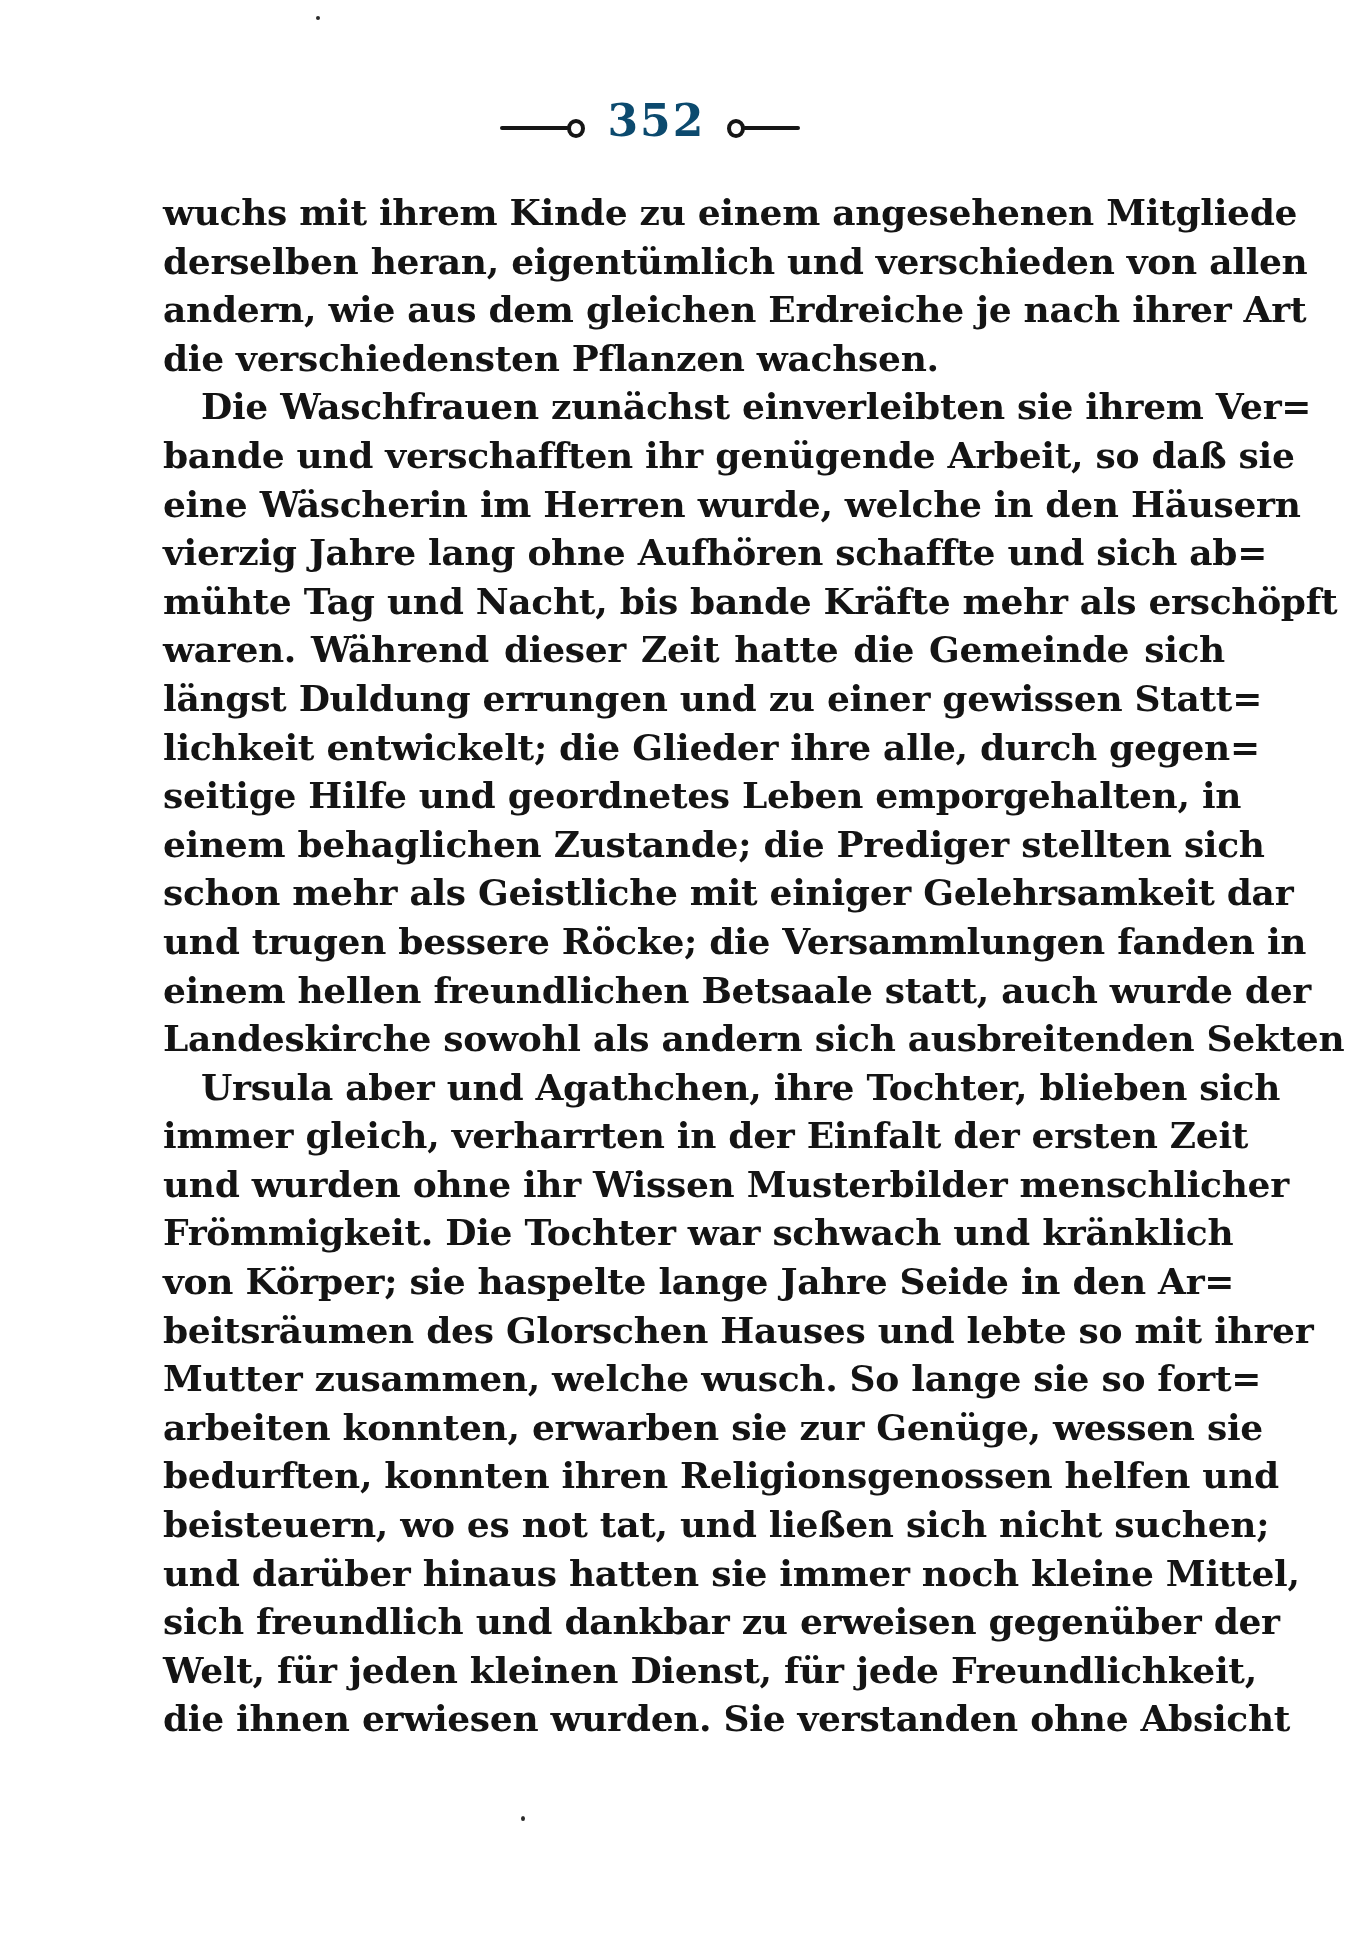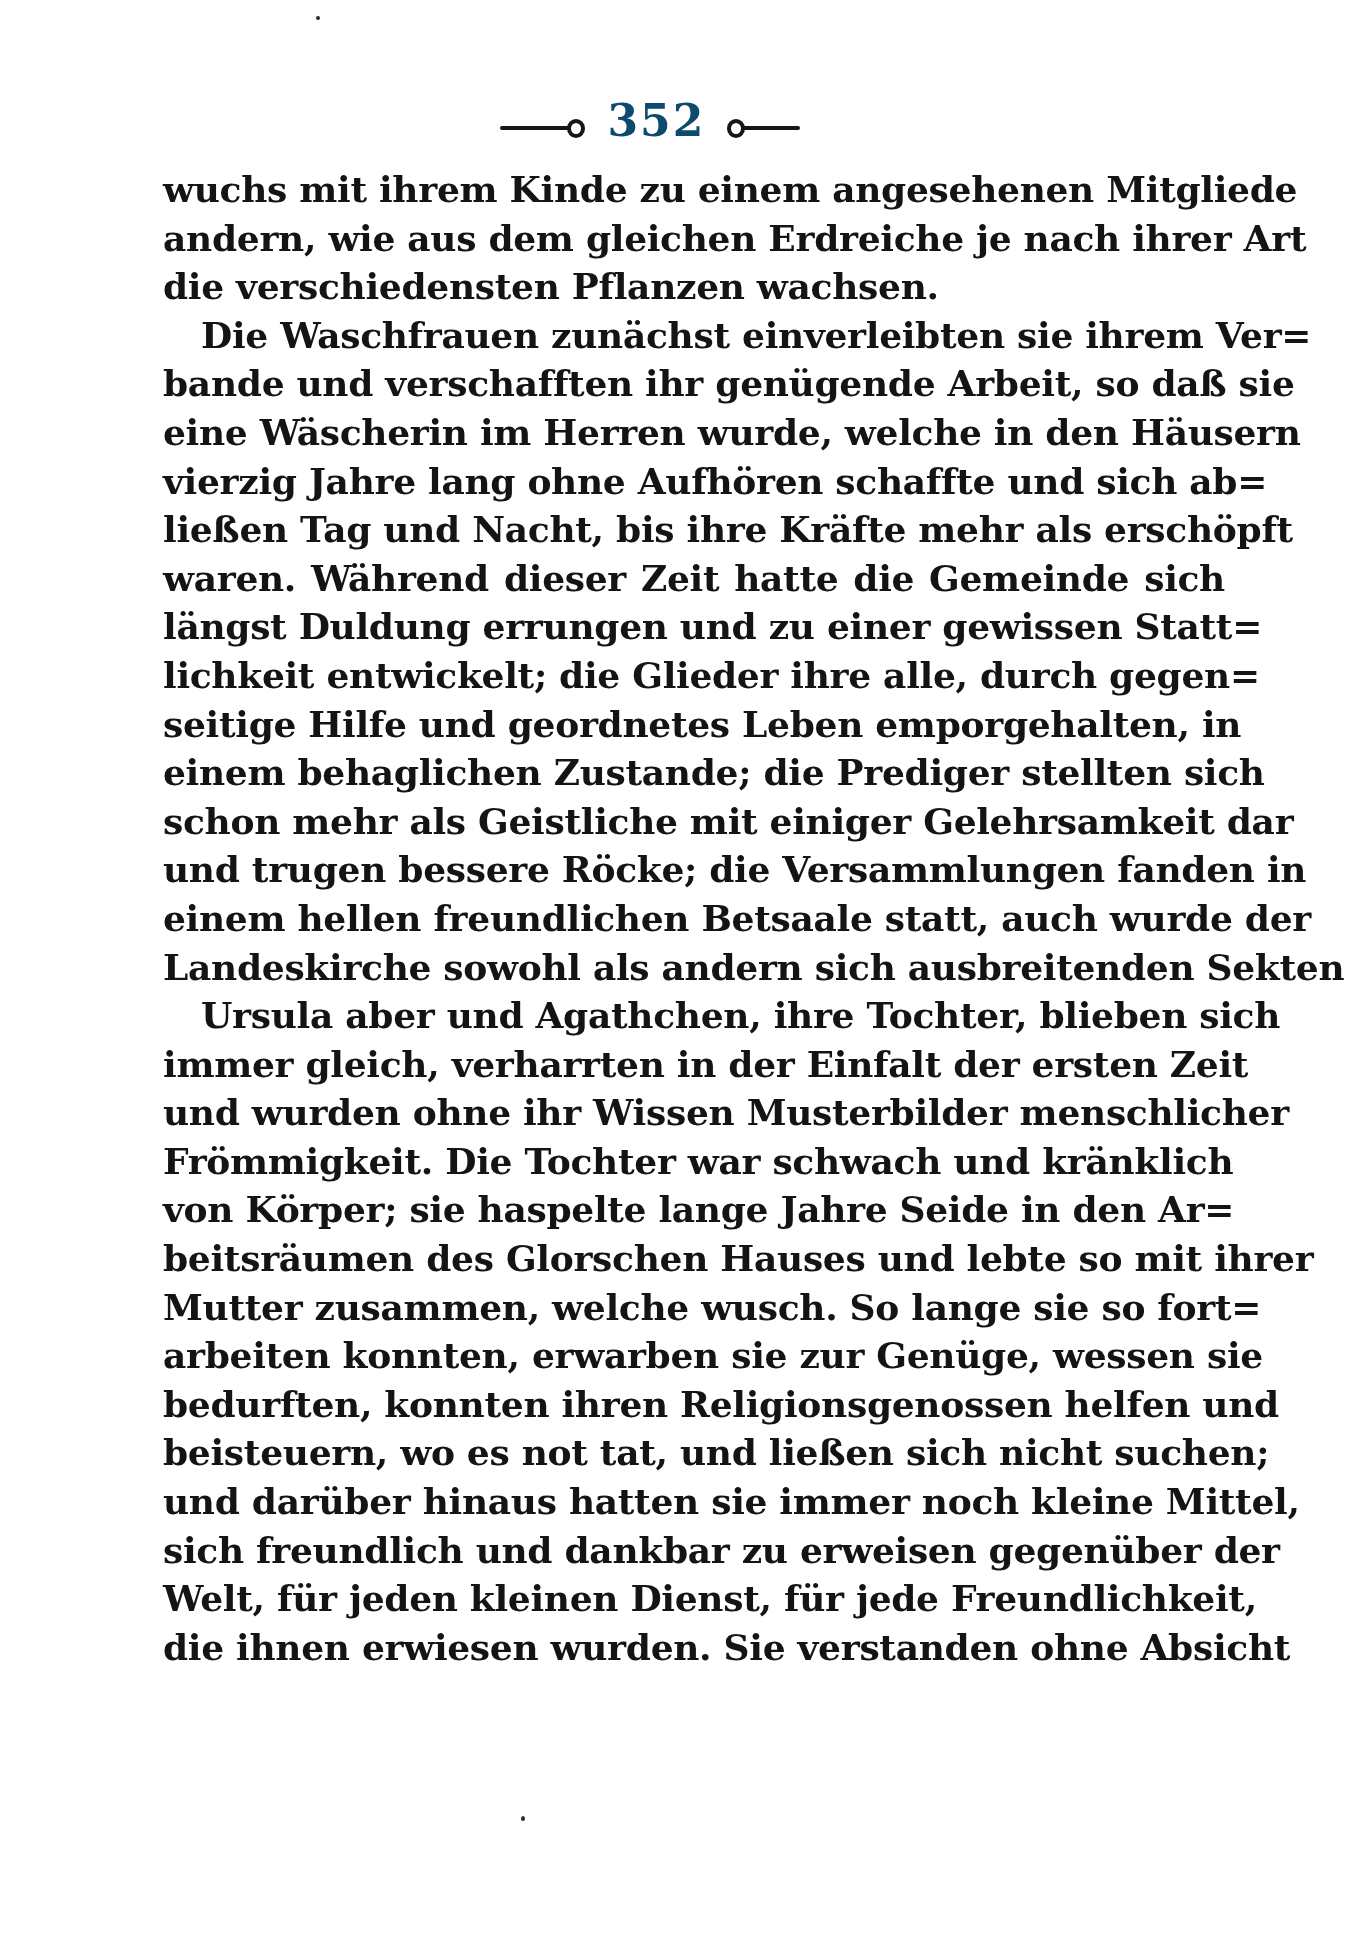--- a/index.html
+++ b/index.html
@@ -44,21 +44,21 @@
     font-size: 44px;
     font-weight: bold;
     letter-spacing: 2px;
     line-height: 44px;
     color: #0c4a6e;
   }
 
   
   #text-block {
     position: absolute;
-    top: 165px;
+    top: 188px;
     left: 163px;
     width: 1062px;
   }
   .line {
     height: 48.6px;
     line-height: 48.6px;
     font-size: 36px;
     font-weight: bold;
     letter-spacing: -0.3px;
     text-align: justify;
@@ -89,27 +89,28 @@
   <div id="running-head">
     <div class="head-rule left"></div>
     <div class="head-ring left"></div>
     <div id="page-number">352</div>
     <div class="head-ring right"></div>
     <div class="head-rule right"></div>
   </div>
 
   <div id="text-block">
       <div class="line">wuchs mit ihrem Kinde zu einem angesehenen Mitgliede</div>
+      <div class="line">derselben heran, eigentümlich und verschieden von allen</div>
       <div class="line">andern, wie aus dem gleichen Erdreiche je nach ihrer Art</div>
       <div class="line para-end">die verschiedensten Pflanzen wachsen.</div>
       <div class="line indent">Die Waschfrauen zunächst einverleibten sie ihrem Ver=</div>
       <div class="line">bande und verschafften ihr genügende Arbeit, so daß sie</div>
       <div class="line">eine Wäscherin im Herren wurde, welche in den Häusern</div>
       <div class="line">vierzig Jahre lang ohne Aufhören schaffte und sich ab=</div>
-      <div class="line">ließen Tag und Nacht, bis ihre Kräfte mehr als erschöpft</div>
+      <div class="line">mühte Tag und Nacht, bis bande Kräfte mehr als erschöpft</div>
       <div class="line">waren.  Während dieser Zeit hatte die Gemeinde sich</div>
       <div class="line">längst Duldung errungen und zu einer gewissen Statt=</div>
       <div class="line">lichkeit entwickelt; die Glieder ihre alle, durch gegen=</div>
       <div class="line">seitige Hilfe und geordnetes Leben emporgehalten, in</div>
       <div class="line">einem behaglichen Zustande; die Prediger stellten sich</div>
       <div class="line">schon mehr als Geistliche mit einiger Gelehrsamkeit dar</div>
       <div class="line">und trugen bessere Röcke; die Versammlungen fanden in</div>
       <div class="line">einem hellen freundlichen Betsaale statt, auch wurde der</div>
       <div class="line">Landeskirche sowohl als andern sich ausbreitenden Sekten</div>
       <div class="line indent">Ursula aber und Agathchen, ihre Tochter, blieben sich</div>

